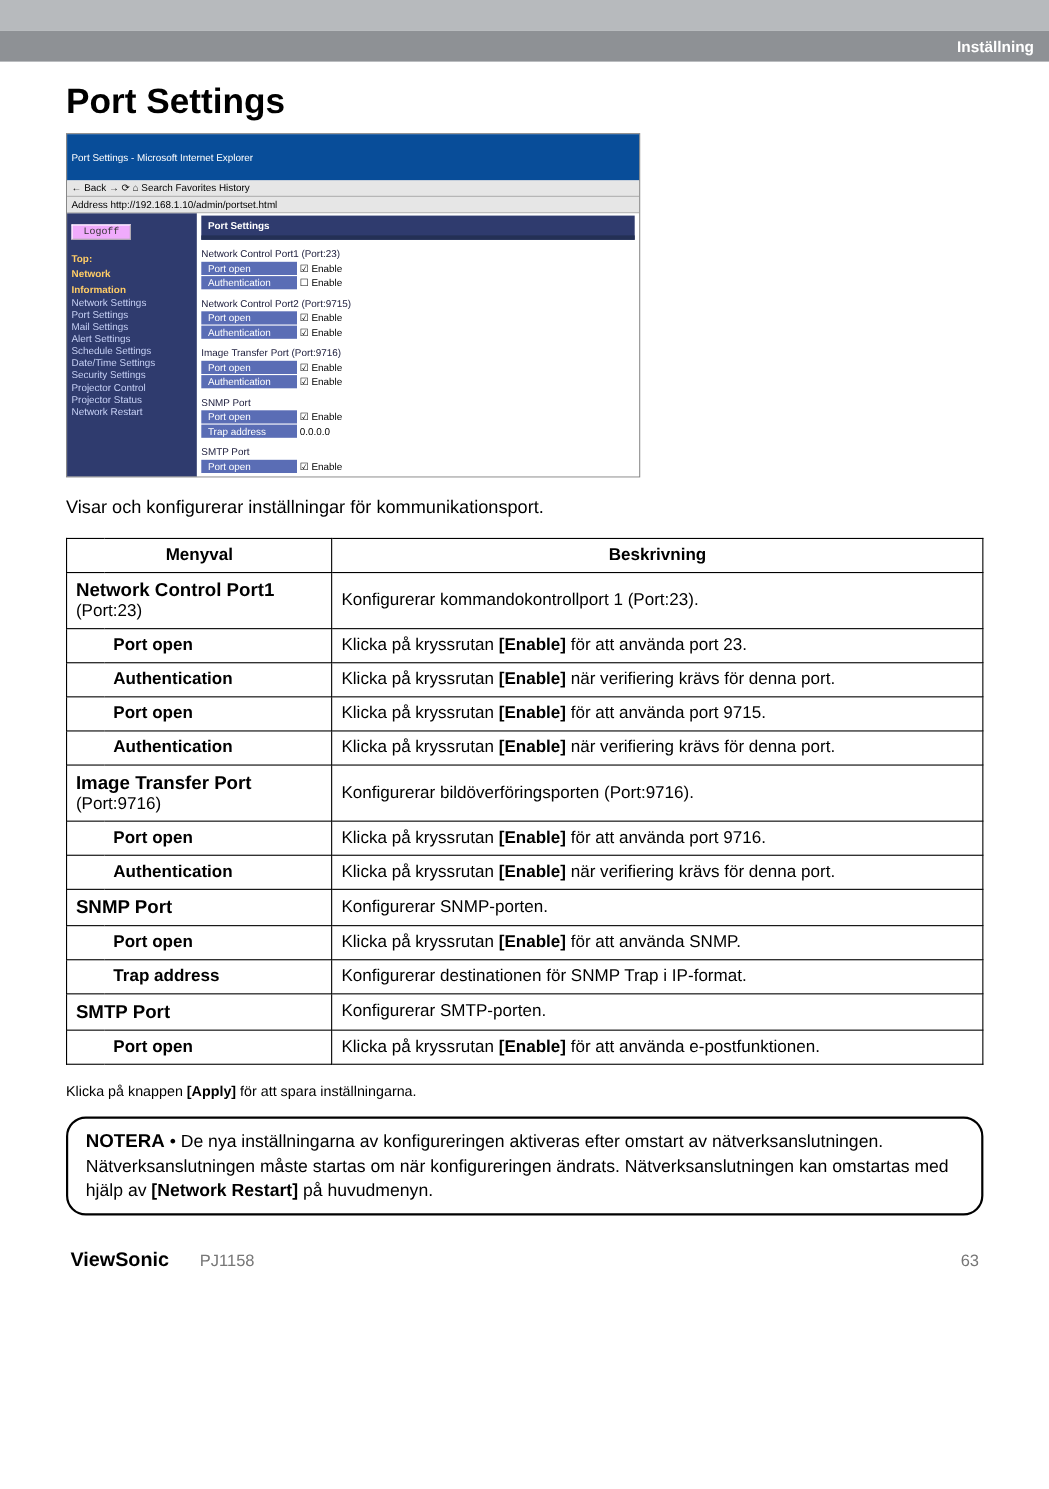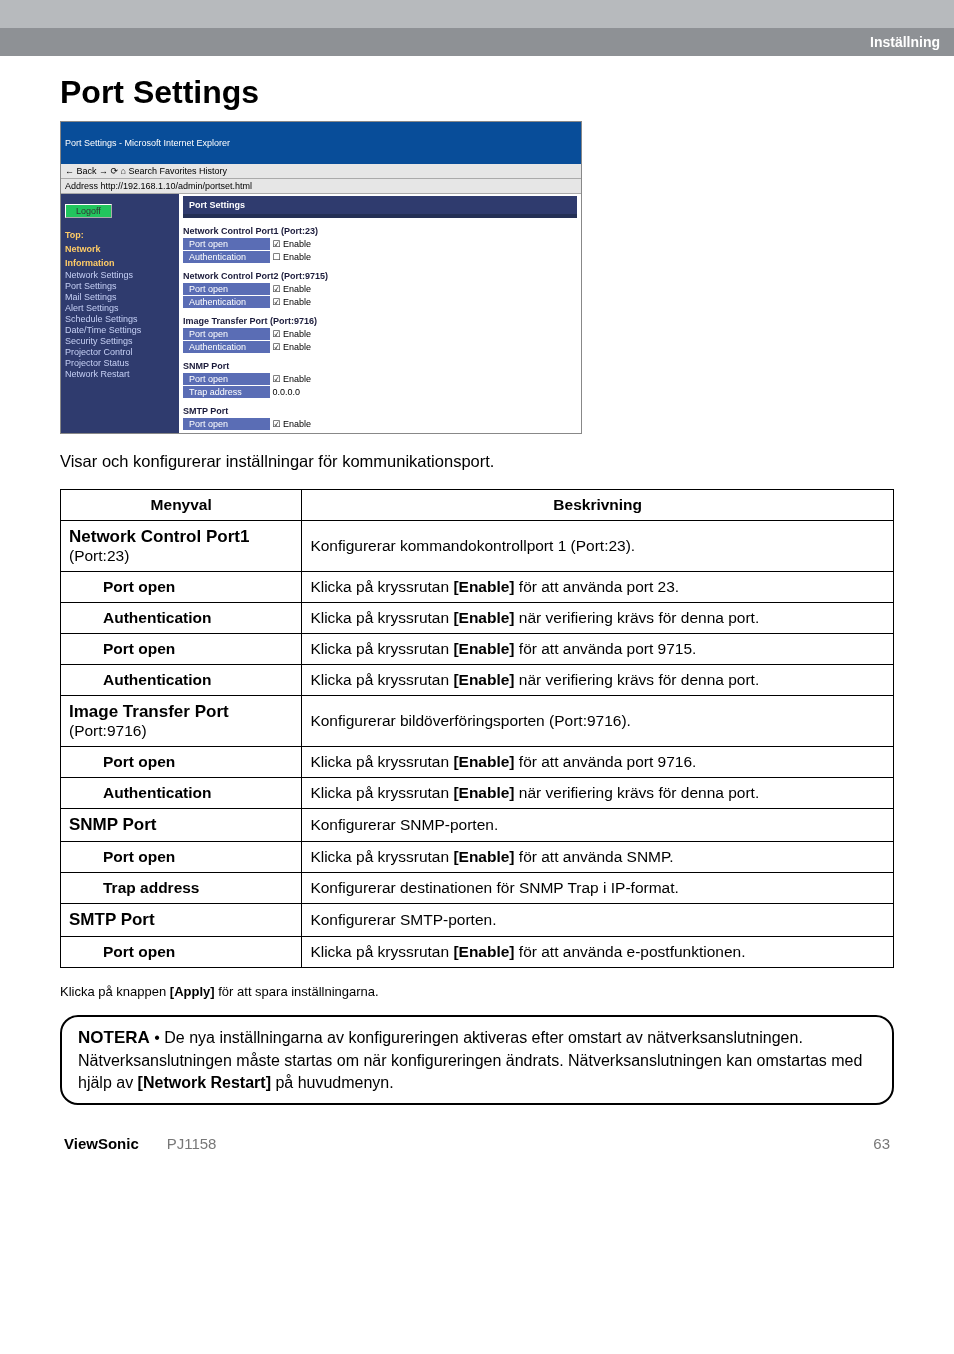--- a/index.html
+++ b/index.html
@@ -62,47 +62,48 @@
     display: flex;
   }
   .screenshot .nav {
     width: 110px;
     background: #2f3b6e;
     color: #c6d0f5;
     padding: 4px 4px;
   }
   .screenshot .nav .logoff {
     display:inline-block;
-    background: #22c55e;
+    background: #f0abfc;
     color: #333;
     border: 1px outset #fff;
     padding: 1px 10px;
     margin: 6px 0 8px 0;
     font-size: 9px;
+    font-family: Liberation Mono, monospace;
   }
   .screenshot .nav .hd {
     color: #ffcc66;
     font-weight: bold;
     margin: 4px 0 2px 0;
   }
   .screenshot .nav div { margin: 1px 0; }
   .screenshot .main {
     flex: 1;
     background: #fff;
     padding: 2px 4px;
   }
   .screenshot .panelhdr {
     background: #2f3b6e;
     color: #fff;
     font-weight: bold;
     padding: 4px 6px;
     border-bottom: 4px solid #243055;
   }
   .screenshot .grp {
-    font-weight: bold;
+    font-weight: normal;
     margin: 8px 0 2px 0;
     color: #1a1a3a;
   }
   .screenshot .rowhdr {
     background: #5a6db5;
     color: #fff;
     padding: 1px 6px;
     display: inline-block;
     width: 75px;
   }
@@ -164,21 +165,21 @@
   }
   .footer {
     display: flex;
     justify-content: space-between;
     align-items: baseline;
     font-size: 14px;
     padding: 0 4px;
   }
   .footer .brand {
     font-weight: bold;
-    font-size: 15px;
+    font-size: 18px;
     text-align: center;
   }
   .footer .model {
     color: #777;
     margin-left: 24px;
     font-size: 15px;
   }
   .footer .pnum {
     color: #777;
     font-size: 15px;

